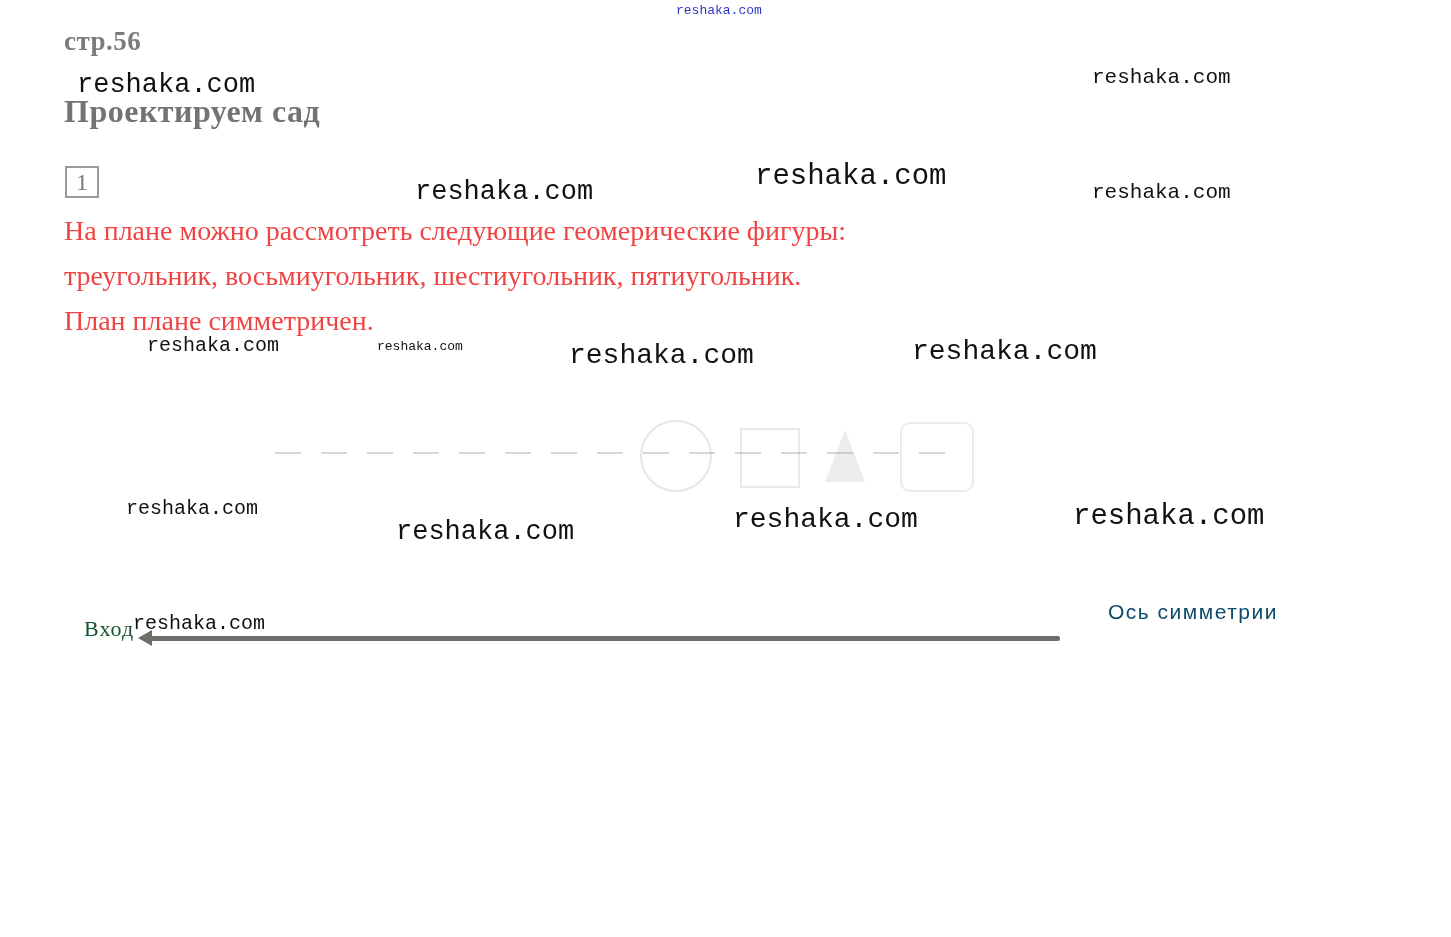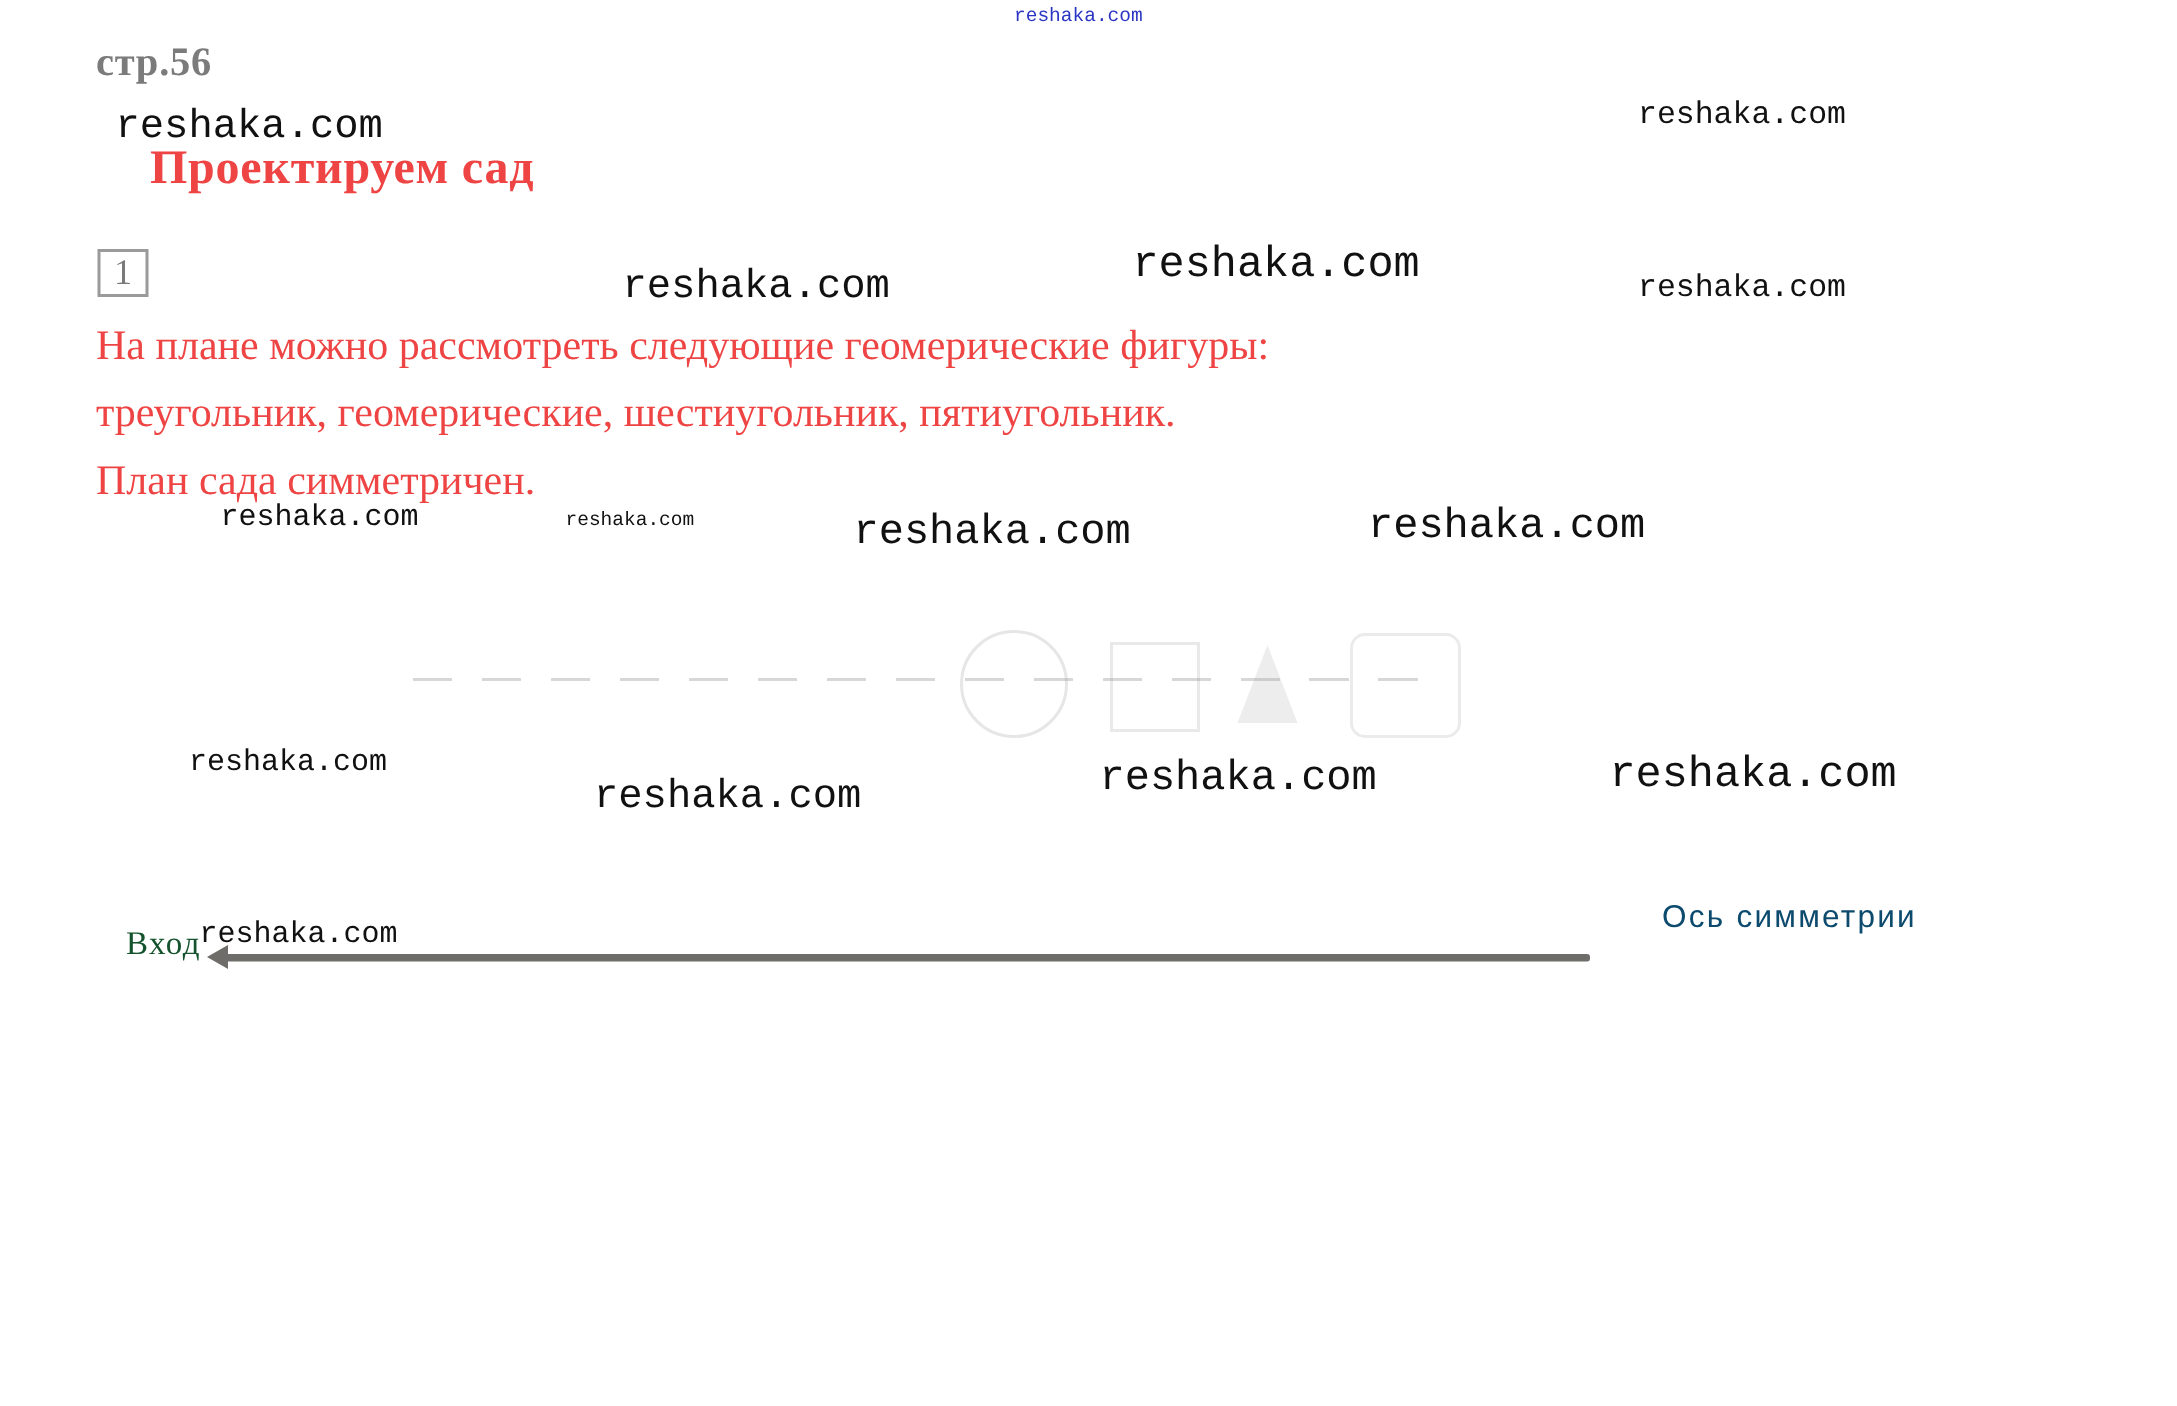--- a/index.html
+++ b/index.html
@@ -32,23 +32,22 @@
     color: #7b7b7b;
     letter-spacing: 0.5px;
   }
   .section-title {
     position: absolute;
     left: 64px;
     top: 93px;
     font-family: "Liberation Serif", serif;
     font-weight: bold;
     font-size: 32px;
-    color: #ef4444;
+    color: #737373;
     letter-spacing: 0.5px;
-    margin-left: 36px;
   }
   
   .task-number-box {
     position: absolute;
     left: 65px;
     top: 166px;
     width: 34px;
     height: 32px;
     border: 2px solid #9a9a9a;
     box-sizing: border-box;
@@ -183,22 +182,22 @@
 <div class="page">
 
   <div class="page-number">стр.56</div>
 
   <div class="section-title">Проектируем сад</div>
 
   <div class="task-number-box">1</div>
 
   <div class="answer-text">
     <div class="answer-line">На плане можно рассмотреть следующие геомерические фигуры:</div>
-    <div class="answer-line">треугольник, геомерические, шестиугольник, пятиугольник.</div>
-    <div class="answer-line">План сада симметричен.</div>
+    <div class="answer-line">треугольник, восьмиугольник, шестиугольник, пятиугольник.</div>
+    <div class="answer-line">План плане симметричен.</div>
   </div>
 
   <div class="plan-area">
     <div class="dash-row"></div>
     <div class="plan-shape-circle"></div>
     <div class="plan-shape-square"></div>
     <div class="plan-shape-trap"></div>
     <div class="plan-shape-poly"></div>
   </div>
 

